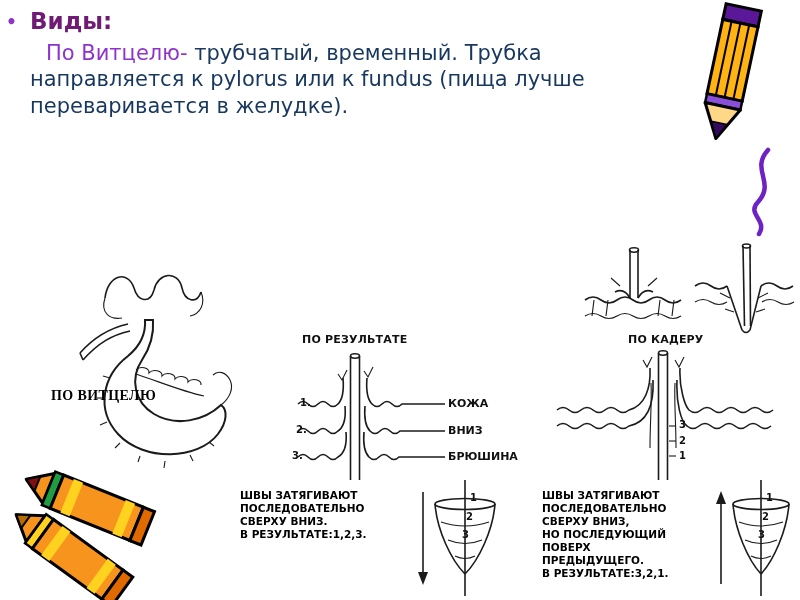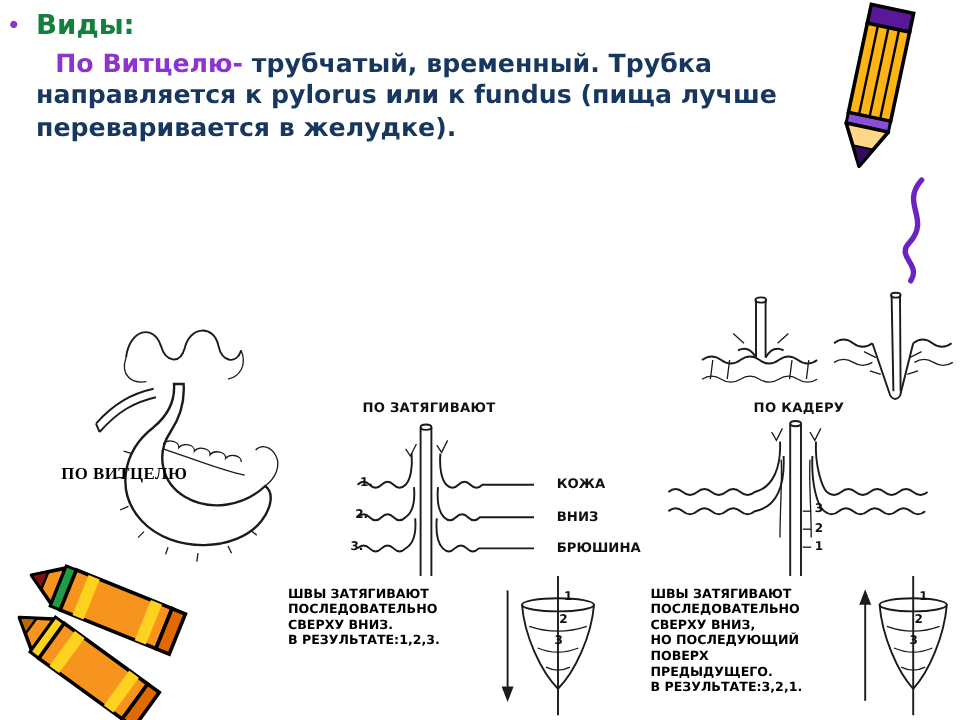--- a/index.html
+++ b/index.html
@@ -2,29 +2,29 @@
 <html><head>
 <meta charset="utf-8">
 <style>
   html,body{margin:0;padding:0;background:#888;}
   .slide{position:relative;width:800px;height:600px;background:#ffffff;overflow:hidden;
          font-family:"DejaVu Sans",sans-serif;}
   
   .text-block{position:absolute;left:6px;top:8px;width:664px;}
   .title-row{display:flex;}
   .bullet{width:24px;color:#8e33cc;font-size:17px;font-weight:bold;padding-top:4px;}
-  .slide-title{color:#15803d;font-size:23px;font-weight:bold;}
-  .para{margin:6px 0 0 24px;text-indent:16px;font-size:21px;font-weight:bold;
+  .slide-title{color:#701a75;font-size:23px;font-weight:bold;}
+  .para{margin:6px 0 0 24px;text-indent:16px;font-size:21px;font-weight:normal;
         line-height:1.26;color:#17375e;}
   .para .lead{color:#8e33cc;}
   
   .fig-title{position:absolute;font:bold 11px/12px "DejaVu Sans",sans-serif;color:#111;letter-spacing:.2px;}
   .fig-caption{position:absolute;font:bold 10.5px/13px "DejaVu Sans",sans-serif;color:#000;white-space:pre-line;}
   .fig-num{position:absolute;font:bold 10px/11px "DejaVu Sans",sans-serif;color:#111;}
-  .layer-label{position:absolute;font:bold 11px/12px "DejaVu Sans",sans-serif;color:#111;margin-left:16px;}
+  .layer-label{position:absolute;font:bold 11px/12px "DejaVu Sans",sans-serif;color:#111;}
   .serif-label{position:absolute;font:bold 14px/16px "Liberation Serif",serif;color:#000;letter-spacing:.4px;margin-left:43px;}
   svg{position:absolute;overflow:visible;}
   .ink{stroke:#1b1b1b;fill:none;stroke-width:1.6;}
   .ink-thin{stroke:#1b1b1b;fill:none;stroke-width:1.1;}
 </style>
 </head>
 <body>
 
 <div class="slide">
 
@@ -102,21 +102,21 @@
     <line class="ink-thin" x1="54" y1="140" x2="47" y2="140"></line>
     <line class="ink-thin" x1="57" y1="164" x2="50" y2="167"></line>
     <line class="ink-thin" x1="70" y1="185" x2="65" y2="190"></line>
     <line class="ink-thin" x1="90" y1="198" x2="88" y2="204"></line>
     <line class="ink-thin" x1="115" y1="203" x2="114" y2="210"></line>
     <line class="ink-thin" x1="140" y1="197" x2="143" y2="203"></line>
     <line class="ink-thin" x1="159" y1="184" x2="164" y2="188"></line>
   </svg>
   <span class="serif-label" style="left:8px;top:388px">ПО ВИТЦЕЛЮ</span>
 
-  <span class="fig-title" style="left:302px;top:334px">ПО ЗАТЯГИВАЮТ</span>
+  <span class="fig-title" style="left:302px;top:334px">ПО РЕЗУЛЬТАТЕ</span>
   <svg style="left:240px;top:348px" width="205" height="135" viewBox="0 0 205 135">
 
     <line class="ink" x1="110.5" y1="8" x2="110.5" y2="132"></line>
     <line class="ink" x1="119.5" y1="8" x2="119.5" y2="132"></line>
     <ellipse class="ink" cx="115" cy="8" rx="4.5" ry="2.2"></ellipse>
 
     <path class="ink" d="M58,56 q5,-5 10,0 t10,0 t10,0 t10,0 C102,52 104,42 103,30"></path>
     <path class="ink" d="M58,83 q5,-5 10,0 t10,0 t10,0 t10,0 C104,79 106,70 105,58"></path>
     <path class="ink" d="M58,109 q5,-5 10,0 t10,0 t10,0 t10,0 C105,105 107,96 106,84"></path>
 

